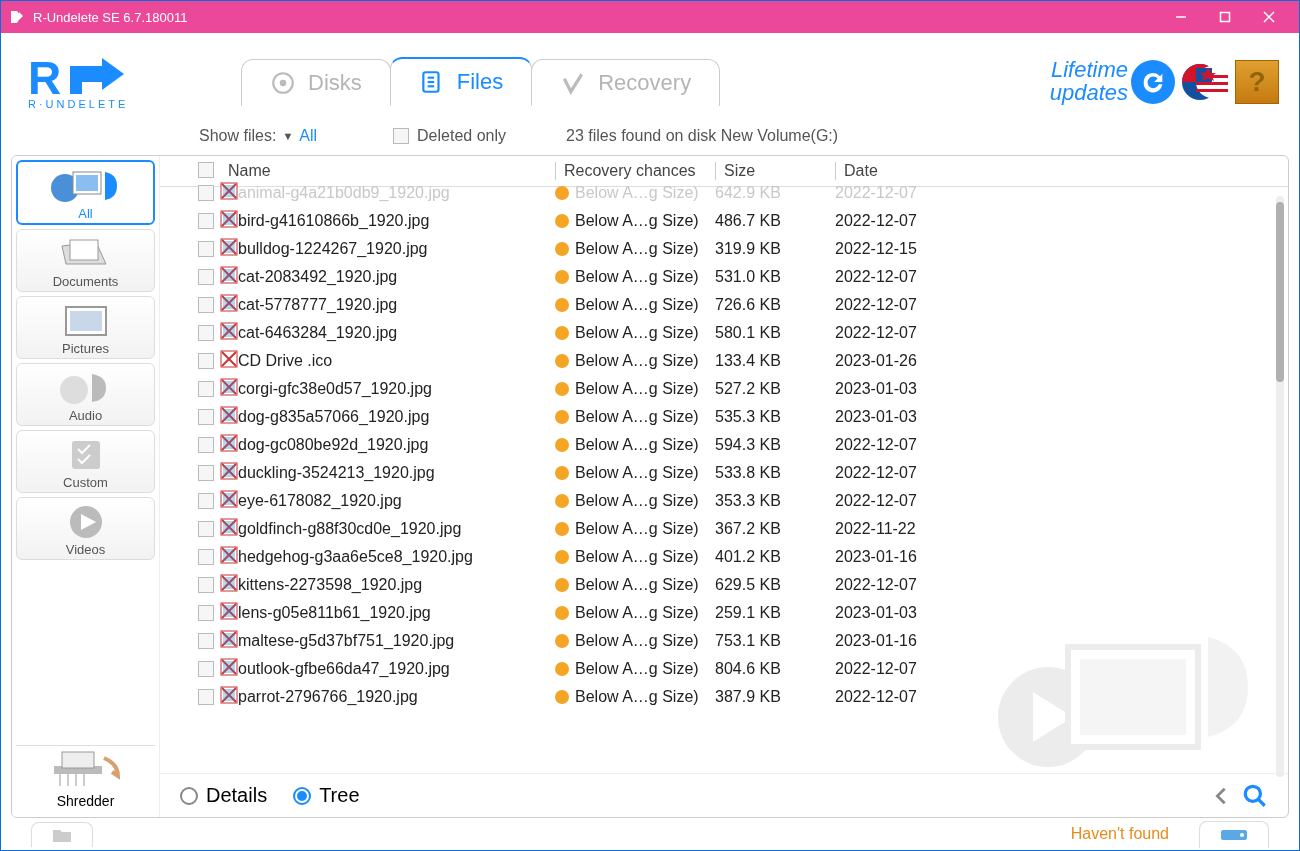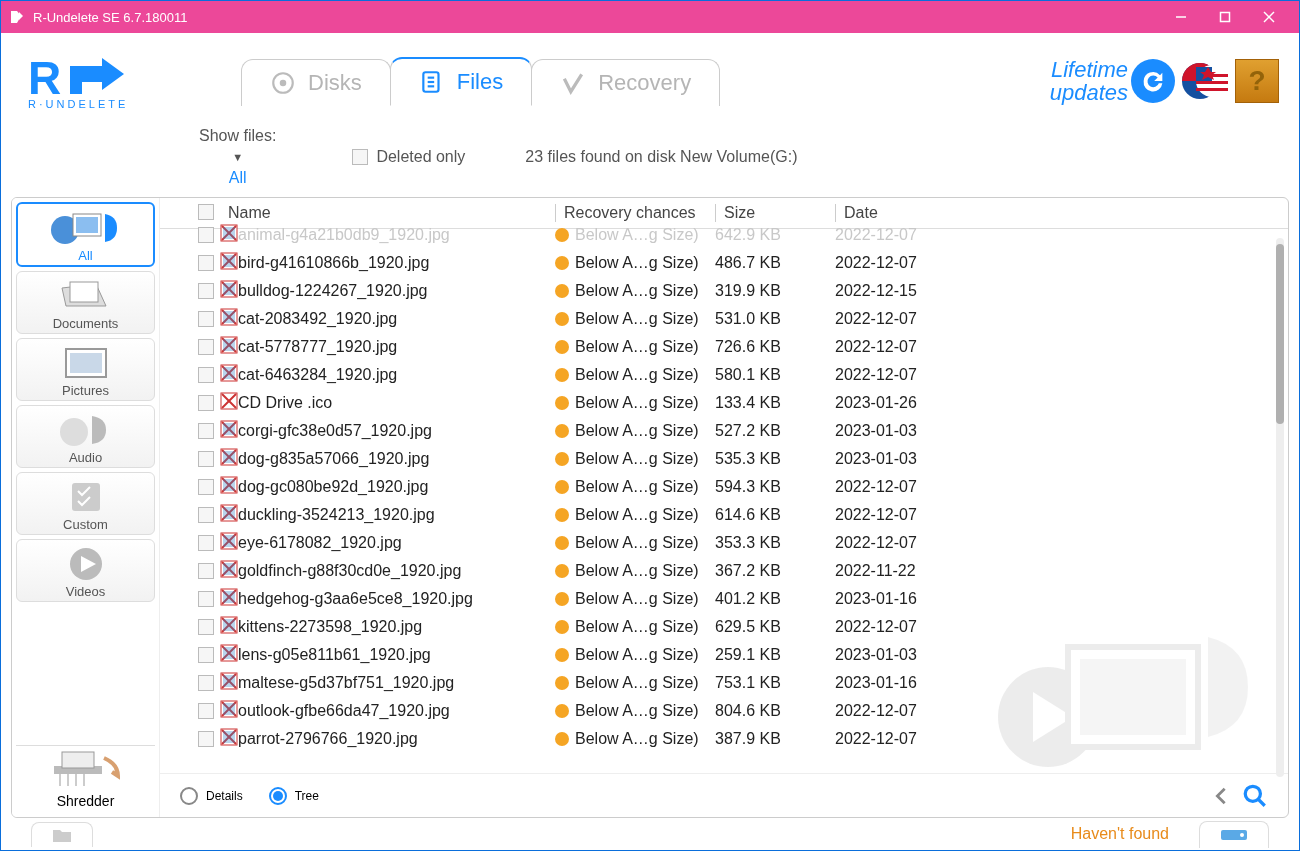--- a/index.html
+++ b/index.html
@@ -10,27 +10,27 @@
 .titlebar .title { flex: 1; font-size: 13px; }
 .titlebar .winbtn { width: 44px; height: 32px; display: flex; align-items: center; justify-content: center; cursor: pointer; }
 .titlebar .winbtn svg { stroke: #fff; fill: none; }
 .content { flex: 1; background: #fff; display: flex; flex-direction: column; padding: 8px 10px 0 10px; }
 .header { display: flex; align-items: center; height: 80px; }
 .logo { width: 120px; display:flex; flex-direction:column; align-items:center; margin-left:10px;}
 .tabs { display: flex; align-items: flex-end; margin-left: 100px; }
 .tab { border: 1px solid #ccc; border-bottom: none; border-radius: 12px 12px 0 0; padding: 10px 28px; display: flex; align-items: center; gap: 12px; font-size: 22px; color: #b5b5b5; cursor: pointer; background: #fff; margin-right: -1px; }
 .tab.active { border-top: 2px solid #1a8cff; color: #1a8cff; border-bottom: 1px solid #fff; z-index:2; }
 .tab .ticon { width: 26px; height: 26px; }
-.header-right { margin-left: auto; display: flex; align-items: center; gap: 3px; padding-right: 10px;}
+.header-right { margin-left: auto; display: flex; align-items: flex-end; gap: 3px; padding-right: 10px;}
 .lifetime { text-align: right; color: #1a8cff; font-style: italic; font-size: 22px; line-height: 1.05; }
 .round-btn { width: 44px; height: 44px; border-radius: 50%; background: #1a8cff; display: flex; align-items: center; justify-content: center; cursor: pointer; }
 .flag-globe { width: 54px; height: 44px; cursor: pointer; }
 .help-btn { width: 44px; height: 44px; background: linear-gradient(#e0a030,#c57a10); border:1px solid #a36108; display:flex; align-items:center; justify-content:center; color:#93630a; font-size:28px; font-weight:bold; cursor:pointer;}
 .filterbar { display: flex; align-items: center; gap: 60px; padding: 6px 0 10px 188px; font-size: 16px; color: #555; }
-.show-files { display:flex; align-items:center; gap:6px;flex-direction:column;}
+.show-files { display:flex; align-items:center; gap:6px;}
 .show-files .blue { color: #1a8cff; }
 .deleted-only { display:flex; align-items:center; gap:8px;padding-left:16px;}
 .chk { width:16px; height:16px; border:1px solid #bbb; background:#f6f6f6;}
 .main { flex: 1; display: flex; border: 1px solid #ccc; border-radius: 6px; overflow: hidden; min-height: 0; }
 .sidebar { width: 148px; background: #fff; border-right: 1px solid #eee; display: flex; flex-direction: column; padding: 4px; }
 .sideitem { border: 1px solid #ddd; border-radius: 6px; margin-bottom: 4px; padding: 4px 4px 2px 4px; display: flex; flex-direction: column; align-items: center; cursor: pointer; background: linear-gradient(#fff,#f2f2f2); }
 .sideitem.active { border: 2px solid #1a8cff; background: #fff; }
 .sideitem .silabel { font-size: 13px; color: #555; }
 .sideitem .sicon { height: 40px; width: 90px; display:flex; align-items:center; justify-content:center;}
 .sidebar .spacer { flex: 1; }
@@ -52,21 +52,21 @@
 .row .cell-date { width: 140px; }
 .dot { width: 14px; height: 14px; border-radius: 50%; background: #f5a524; flex-shrink:0;}
 .fileicon { width: 18px; height: 18px; flex-shrink:0;}
 .scrollbar { position: absolute; right: 4px; top: 40px; bottom: 40px; width: 8px; background: #eee; border-radius: 4px; }
 .scrollbar .thumb { position: absolute; left: 0; width: 8px; top: 6px; height: 180px; background: #b0b0b0; border-radius: 4px; cursor:grab;}
 .watermark { position: absolute; right: 30px; bottom: 30px; opacity: 0.18; pointer-events: none; }
 .footer { height: 44px; display: flex; align-items: center; padding: 0 20px; gap: 26px; border-top:1px solid #eee;}
 .radio { width: 18px; height: 18px; border: 2px solid #1a8cff; border-radius: 50%; display: inline-flex; align-items: center; justify-content: center; }
 .radio.checked::after { content: ''; width: 10px; height: 10px; background: #1a8cff; border-radius: 50%; }
 .radio.unchecked { border-color:#888;}
-.footer .opt { display: flex; align-items: center; gap: 8px; font-size: 12px; cursor:pointer;}
+.footer .opt { display: flex; align-items: center; gap: 8px; font-size: 20px; cursor:pointer;}
 .footer-right { margin-left:auto; display:flex; align-items:center; gap:10px;}
 .bottombar { height: 32px; display:flex; align-items:center; padding: 0 20px; }
 .bottombar .havent { margin-left:auto; color:#e88b1b; font-size:16px; margin-right:30px;}
 .bottombar .tab-bottom { border:1px solid #ddd; border-bottom:none; border-radius: 8px 8px 0 0; padding: 4px 20px; display:flex; align-items:center; gap:8px;}
 </style>
 </head>
 <body>
 
 <div class="window">
   <div class="titlebar">
@@ -460,21 +460,21 @@
                     <line x1="2" y1="2" x2="16" y2="16" stroke="#c33" stroke-width="2"></line>
                     <line x1="16" y1="2" x2="2" y2="16" stroke="#c33" stroke-width="2"></line>
                     <rect x="3" y="3" width="12" height="12" fill="#38c" opacity="0.35"></rect>
                   </svg></span>
                 <span>duckling-3524213_1920.jpg</span>
               </div>
               <div class="cell-rec">
                 <span class="dot"></span>
                 <span>Below A…g Size)</span>
               </div>
-              <div class="cell-size">614.6 KB</div>
+              <div class="cell-size">533.8 KB</div>
               <div class="cell-date">2022-12-07</div>
             </div>
             <div class="row">
               <div class="cell-chk">
                 <span class="chk"></span>
               </div>
               <div class="cell-name">
                 <span><svg class="fileicon" viewBox="0 0 18 18">
                     <rect x="1" y="1" width="16" height="16" fill="#fff" stroke="#c33"></rect>
                     <line x1="2" y1="2" x2="16" y2="16" stroke="#c33" stroke-width="2"></line>

